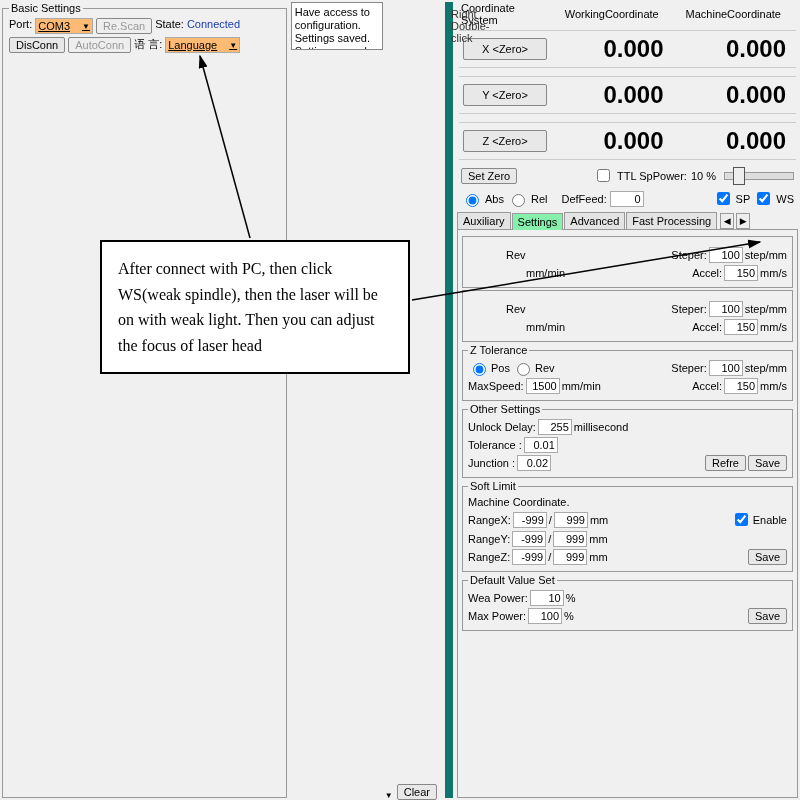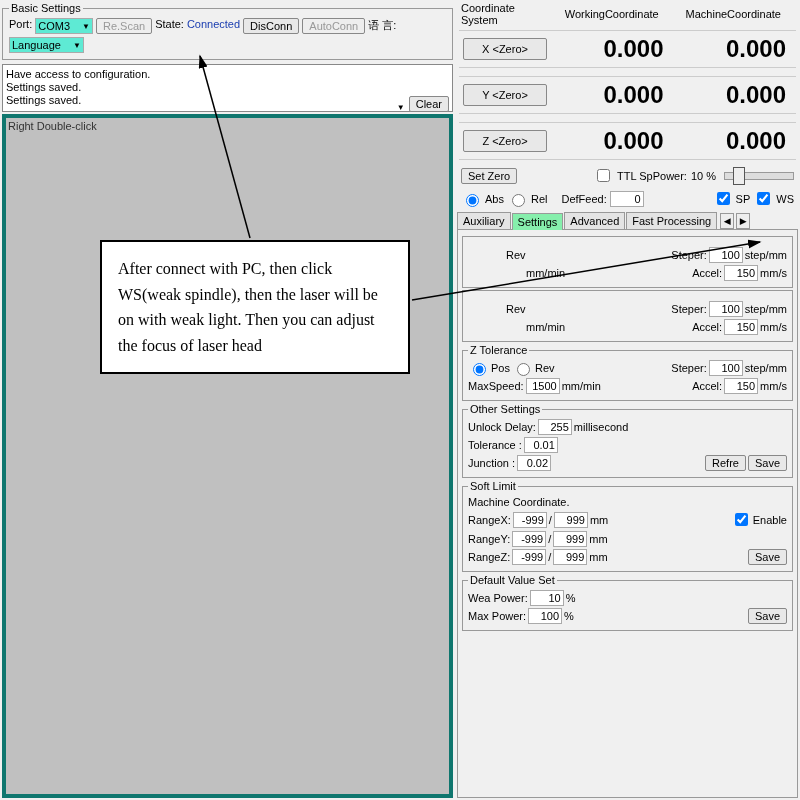--- a/index.html
+++ b/index.html
@@ -14,21 +14,20 @@
     position: relative;
   }
   .main-wrap {
     display: flex;
     width: 800px;
     height: 800px;
   }
   .left-panel {
     width: 455px;
     display: flex;
-    flex-direction: column;
   }
   .right-panel {
     width: 345px;
     display: flex;
     flex-direction: column;
     padding: 2px;
   }
   fieldset {
     border: 1px solid #999;
     margin: 2px;
@@ -191,21 +190,21 @@
     align-items: center;
     gap: 2px;
     margin: 2px 0;
     font-size: 11px;
     flex-wrap: nowrap;
   }
   .axis-row .sp { flex:1; }
   .wtxt { width: 34px; text-align:right; }
   .lbl { white-space: nowrap; }
   .clear-wrap { display:flex; justify-content:flex-end; align-items:flex-end; margin-top:-18px; padding-right:6px;}
-  .dropdown { border:1px solid #aaa; padding:1px 2px; background:#5eead4; display:inline-flex; align-items:center; }
+  .dropdown { border:1px solid #aaa; padding:1px 2px; background:#fdba74; display:inline-flex; align-items:center;text-decoration:underline; }
   .dropdown .dd-arrow { margin-left:12px; font-size:8px; }
 
   .annotation {
     position: absolute;
     left: 100px;
     top: 240px;
     width: 310px;
     background: #fff;
     border: 2px solid #000;
     padding: 14px 16px;

